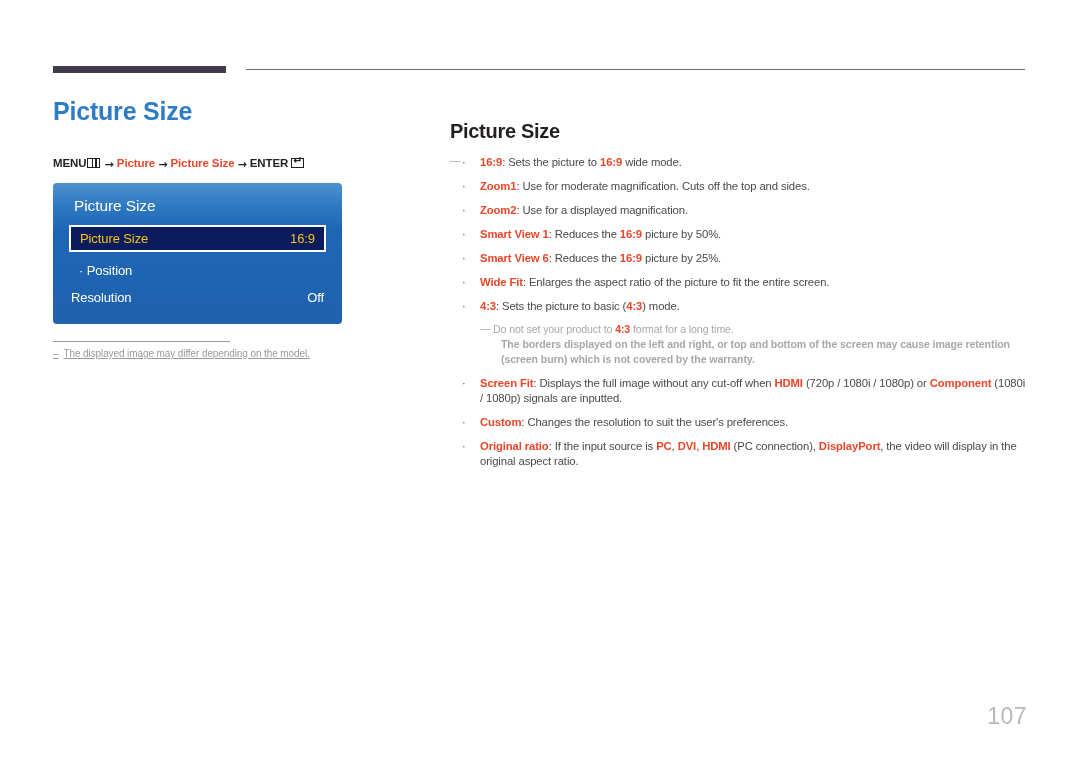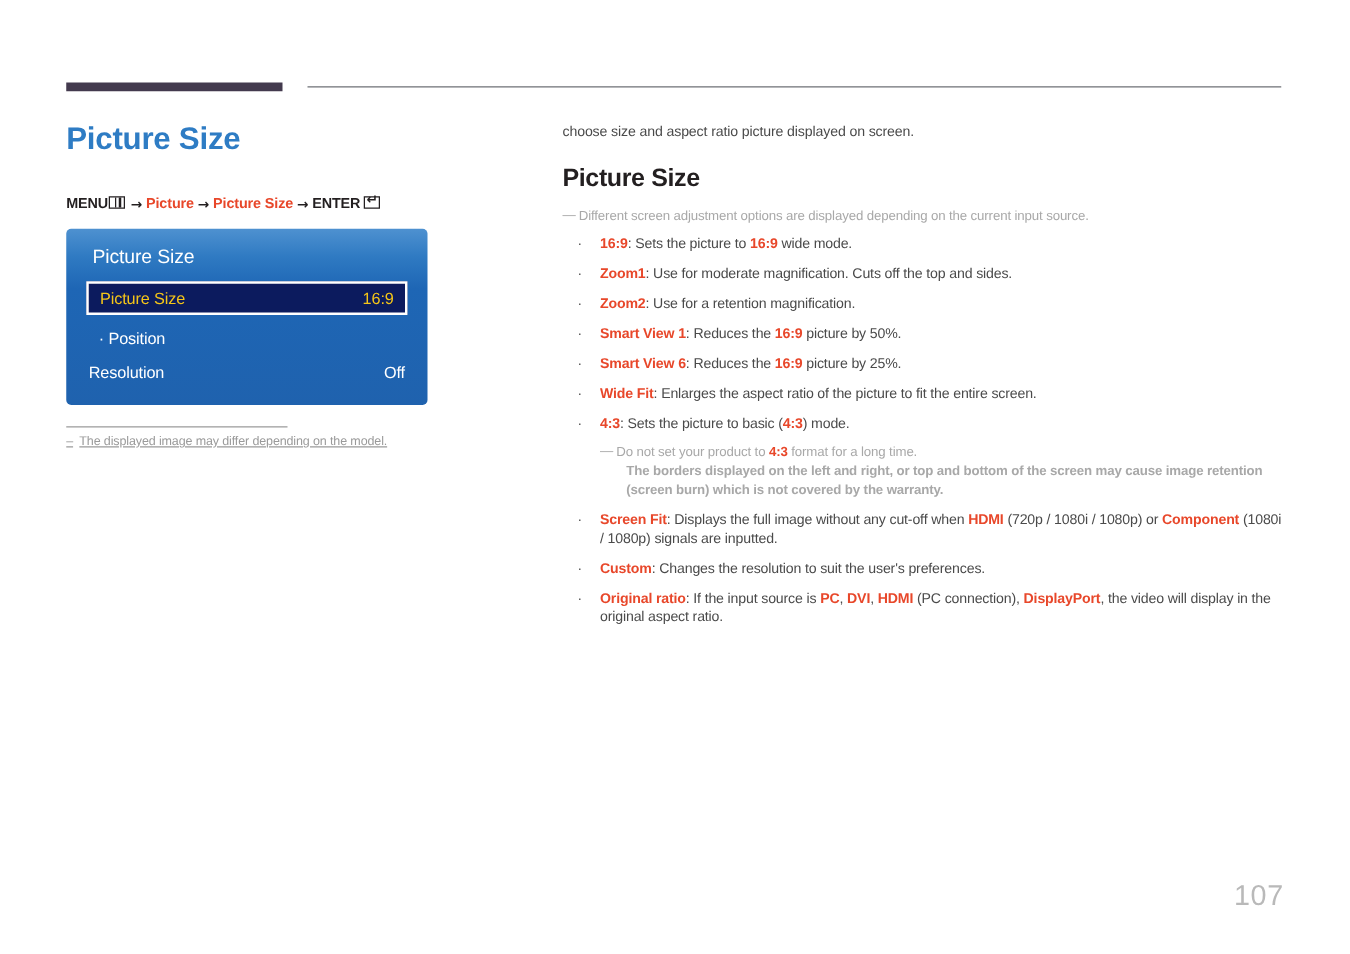--- a/index.html
+++ b/index.html
@@ -289,32 +289,31 @@
     </div>
   </div>
 
   <div class="foot-rule"></div>
   <div class="foot-note">
     <span class="dash">–</span><span>The displayed image may differ depending on the model.</span>
   </div>
 
   <div class="right-col">
 
-    <div class="intro">choose size and aspect ratio picture displayed on screen.</div>
 
     <div class="right-title">Picture Size</div>
 
     <div class="note-line">
-      <span class="em-dash">—</span><span>Different screen adjustment options are displayed depending on the current input source.</span>
+      <span class="em-dash">—</span>
     </div>
 
     <ul class="bullets" id="bullets1">
         <li><span class="bdot">·</span><span class="rd">16:9</span><span>: Sets the picture to </span><span class="rd">16:9</span><span> wide mode.</span></li>
         <li><span class="bdot">·</span><span class="rd">Zoom1</span><span>: Use for moderate magnification. Cuts off the top and sides.</span></li>
-        <li><span class="bdot">·</span><span class="rd">Zoom2</span><span>: Use for a retention magnification.</span></li>
+        <li><span class="bdot">·</span><span class="rd">Zoom2</span><span>: Use for a displayed magnification.</span></li>
         <li><span class="bdot">·</span><span class="rd">Smart View 1</span><span>: Reduces the </span><span class="rd">16:9</span><span> picture by 50%.</span></li>
         <li><span class="bdot">·</span><span class="rd">Smart View 6</span><span>: Reduces the </span><span class="rd">16:9</span><span> picture by 25%.</span></li>
         <li><span class="bdot">·</span><span class="rd">Wide Fit</span><span>: Enlarges the aspect ratio of the picture to fit the entire screen.</span></li>
         <li><span class="bdot">·</span><span class="rd">4:3</span><span>: Sets the picture to basic (</span><span class="rd">4:3</span><span>) mode.</span></li>
       </ul>
 
     <div class="sub-note">
       <span class="em-dash">—</span><span id="subnote-segs"><span>Do not set your product to </span><span class="rd">4:3</span><span> format for a long time.</span></span>
       <span class="cont">The borders displayed on the left and right, or top and bottom of the screen may cause image retention (screen burn) which is not covered by the warranty.</span>
     </div>

